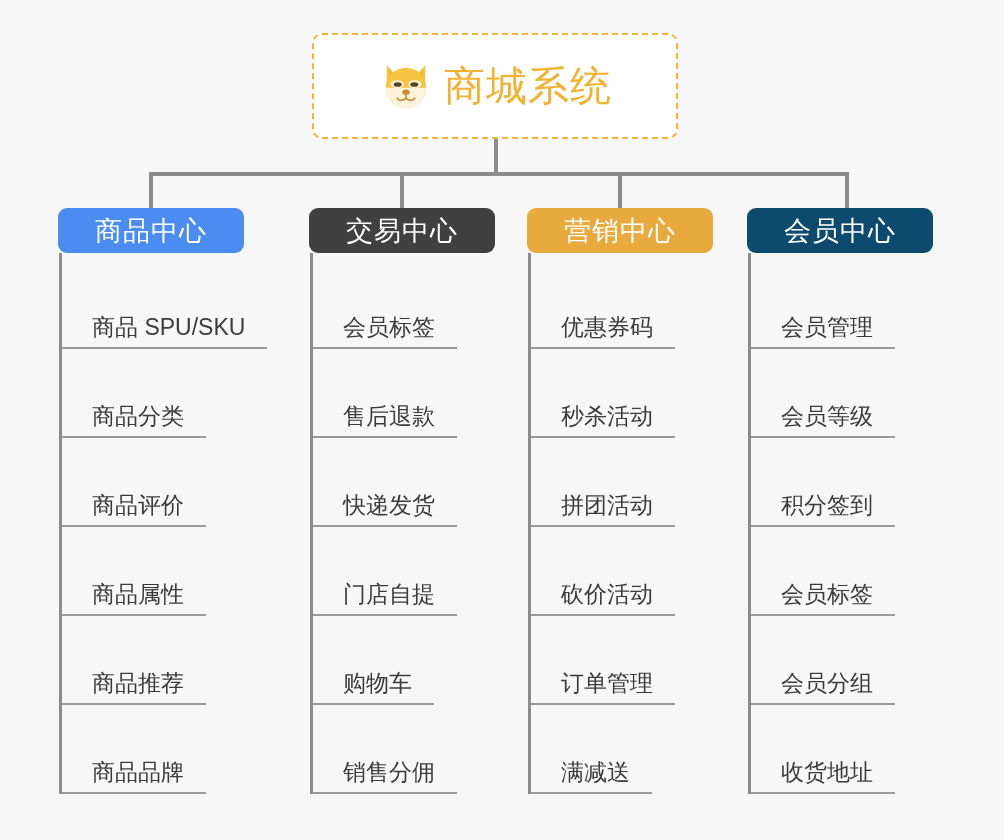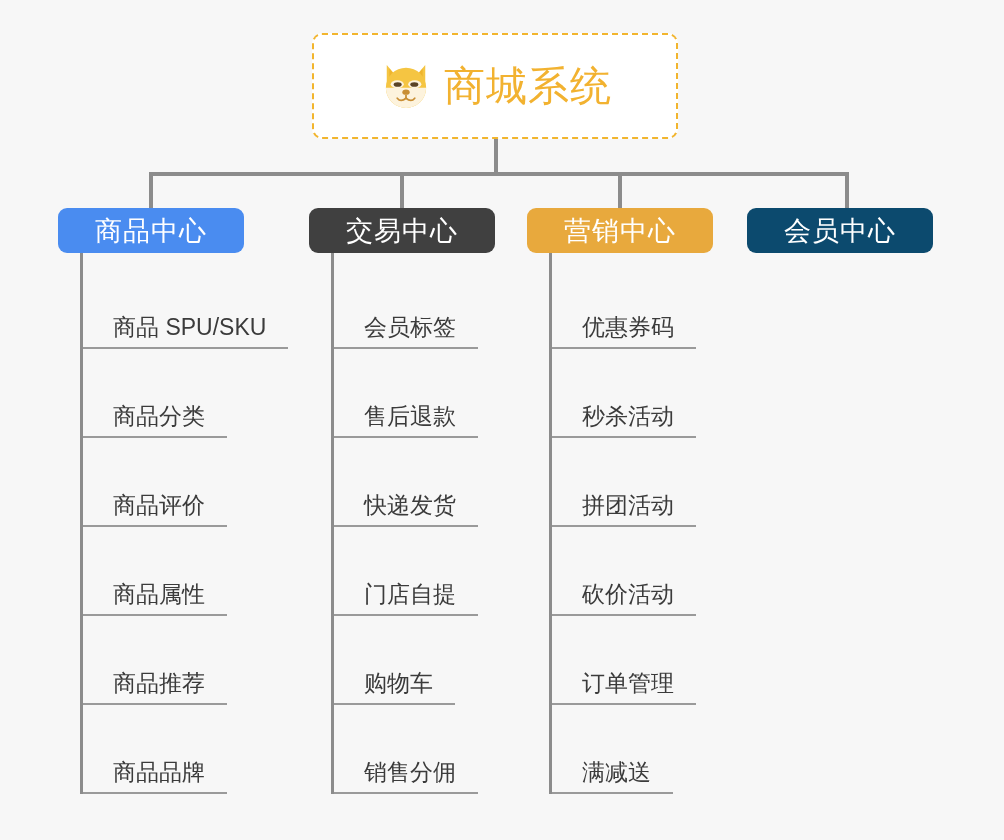--- a/index.html
+++ b/index.html
@@ -72,21 +72,21 @@
     justify-content: center;
     color: #ffffff;
     font-size: 27px;
     letter-spacing: 1px;
     box-sizing: border-box;
   }
 
   
   .leaf-list {
     position: relative;
-    margin-left: 22px;
+    margin-left: 1px;
     border-left: 3px solid #8c8c8c;
     padding-top: 7px;
   }
   .leaf {
     height: 89px;
     box-sizing: border-box;
     display: flex;
     align-items: flex-end;
     justify-content: flex-start;
   }
@@ -209,15 +209,35 @@
       <div class="leaf">
           <span class="leaf-label">满减送</span>
         </div>
     </div>
   </div>
 
   <div class="column" style="left:747px;">
     <div class="cat-box" style="background:#0c4a6e;">
       <span>会员中心</span>
     </div>
+    <div class="leaf-list">
+      <div class="leaf">
+          <span class="leaf-label">会员管理</span>
+        </div>
+      <div class="leaf">
+          <span class="leaf-label">会员等级</span>
+        </div>
+      <div class="leaf">
+          <span class="leaf-label">积分签到</span>
+        </div>
+      <div class="leaf">
+          <span class="leaf-label">会员标签</span>
+        </div>
+      <div class="leaf">
+          <span class="leaf-label">会员分组</span>
+        </div>
+      <div class="leaf">
+          <span class="leaf-label">收货地址</span>
+        </div>
+    </div>
   </div>
 
 </div>
 
 </body></html>

